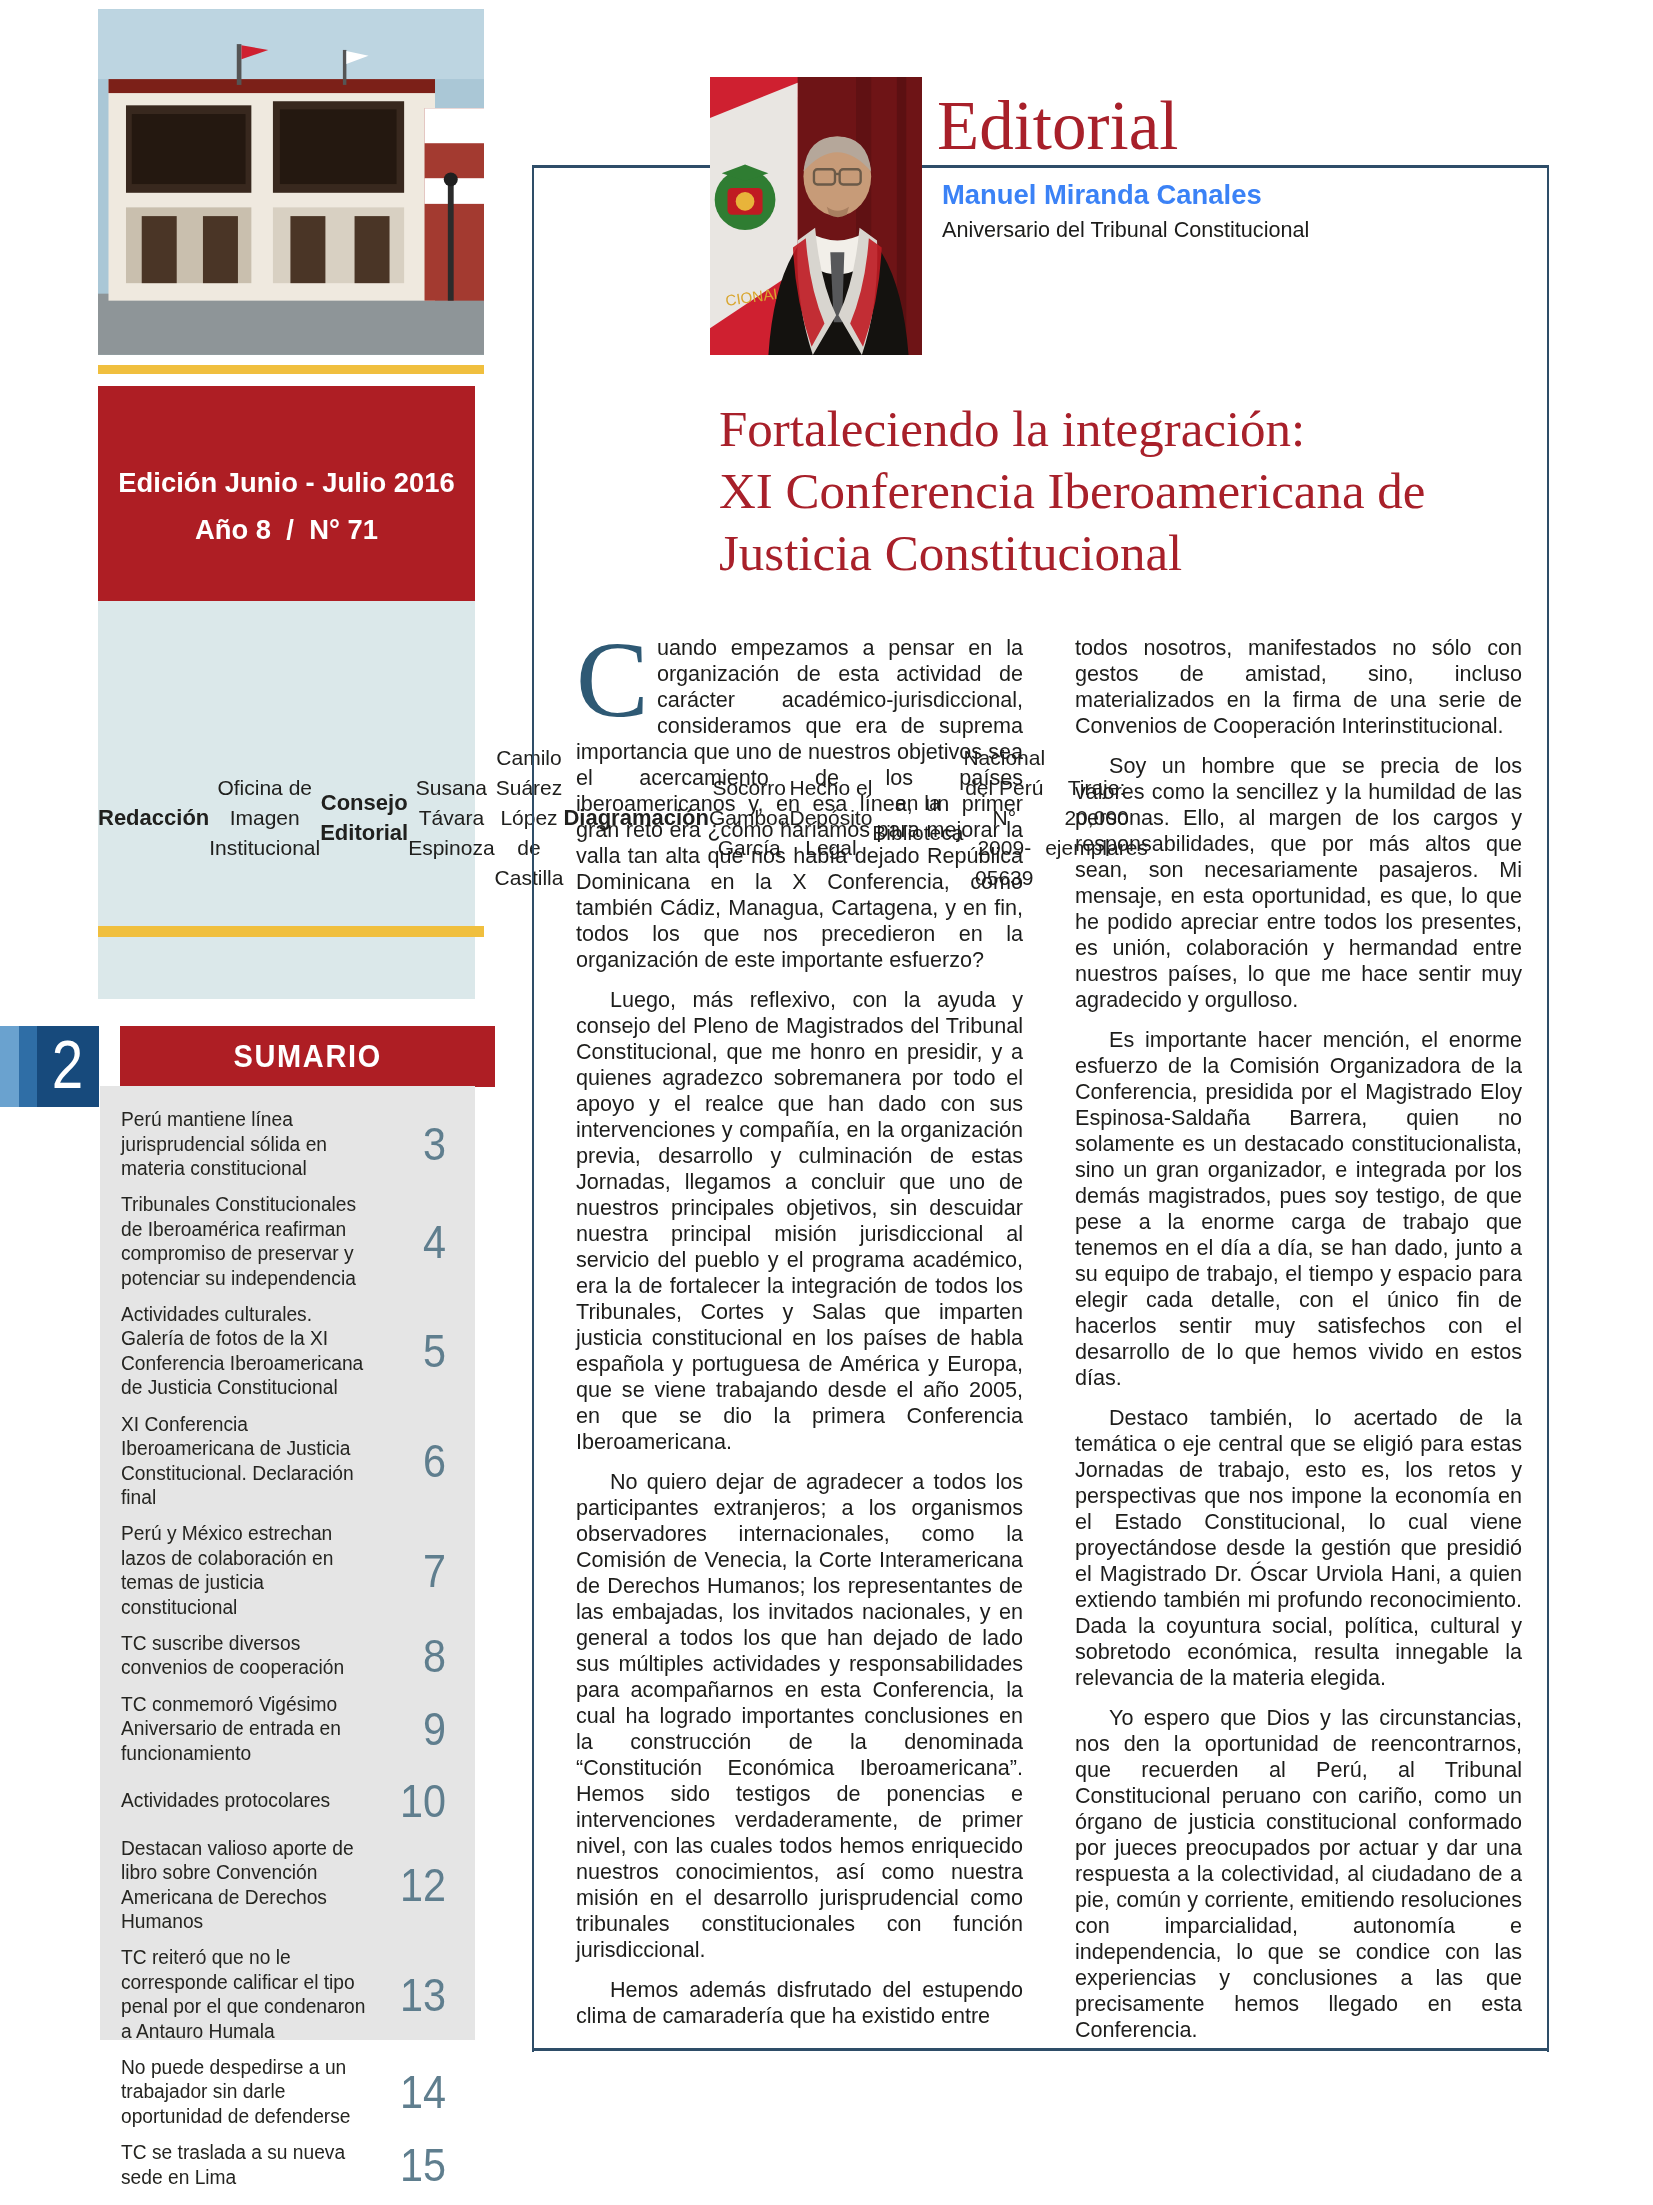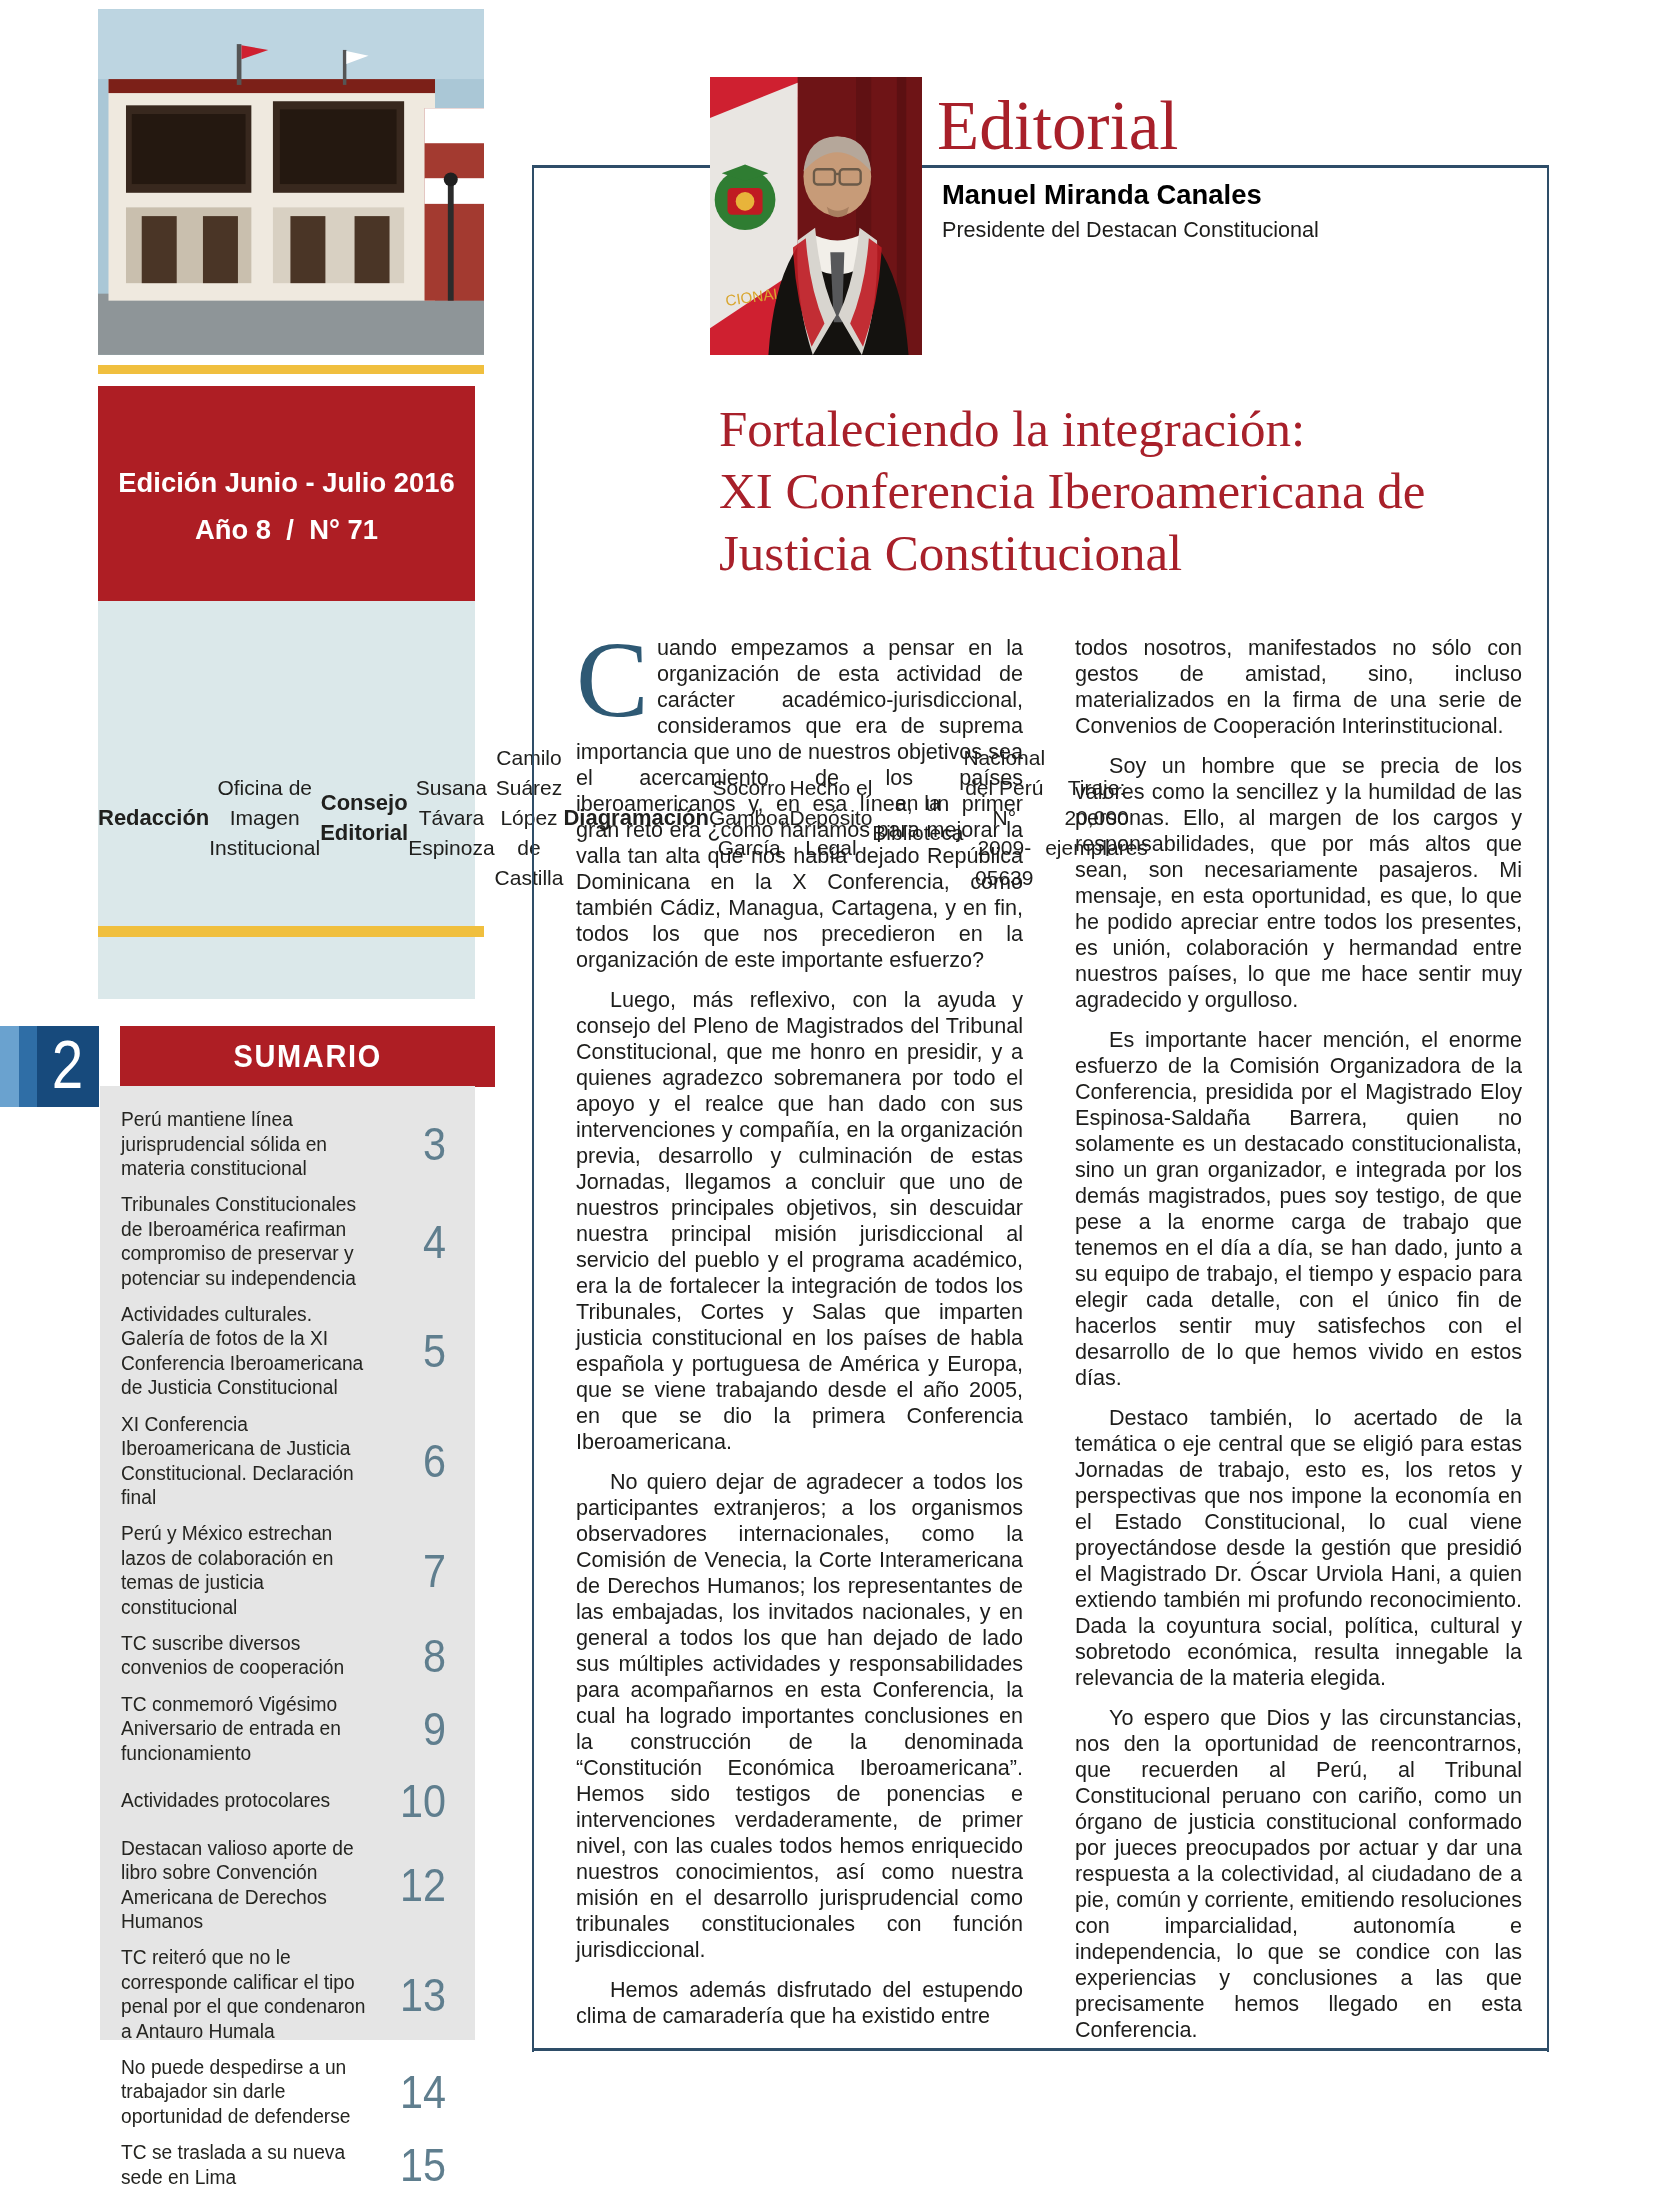--- a/index.html
+++ b/index.html
@@ -41,21 +41,21 @@
   .rule{position:absolute;background:#2e4d68;}
   .rule-top{left:532px;top:165px;width:1017px;height:2.9px;}
   .rule-bottom{left:532px;top:2048px;width:1017px;height:2.9px;}
   .rule-left{left:532px;top:165px;width:2.3px;height:1887px;}
   .rule-right{left:1547px;top:165px;width:2.3px;height:1887px;}
 
   .portrait-photo{position:absolute;left:710px;top:77px;width:212px;height:278px;overflow:hidden;z-index:2;}
 
   .editorial-heading{position:absolute;left:937px;top:92px;font-family:"Liberation Serif","DejaVu Serif",serif;
                      font-size:69px;line-height:69px;color:#a8202a;z-index:2;}
-  .author-name{position:absolute;left:942px;top:179px;font-size:27.4px;font-weight:bold;color:#000000;}
+  .author-name{position:absolute;left:942px;top:179px;font-size:27.4px;font-weight:bold;color:#3b82f6;}
   .author-role{position:absolute;left:942px;top:217px;font-size:21.6px;color:#1c1c1a;}
 
   .article-title{position:absolute;left:719px;top:398px;width:828px;
                  font-family:"Liberation Serif","DejaVu Serif",serif;font-size:51px;line-height:62px;
                  color:#a8202a;white-space:pre-line;}
 
   .col{position:absolute;top:635px;width:447px;font-size:21.6px;line-height:26px;text-align:justify;
        color:#1d1d1b;hyphens:auto;-webkit-hyphens:auto;}
   .col1{left:576px;}
   .col2{left:1075px;}
@@ -214,21 +214,21 @@
       <polygon points="206,300 230,300 226,420 212,420" fill="#57585a"></polygon>
       <path d="M150,280 l30,-22 q8,90 36,150 l-40,68 q-30,-90 -26,-196" fill="#d8d5cf"></path>
       <path d="M286,280 l-30,-22 q-8,90 -36,150 l40,68 q30,-90 26,-196" fill="#d8d5cf"></path>
       <path d="M142,292 l22,-16 q6,84 32,146 l-22,40 q-28,-80 -32,-170" fill="#c01b22" opacity="0.9"></path>
       <path d="M294,292 l-22,-16 q-6,84 -32,146 l22,40 q28,-80 32,-170" fill="#c01b22" opacity="0.9"></path>
     </svg>
   </div>
 
   <div class="editorial-heading">Editorial</div>
   <div class="author-name">Manuel Miranda Canales</div>
-  <div class="author-role">Presidente del Destacan Constitucional</div>
+  <div class="author-role">Aniversario del Tribunal Constitucional</div>
 
   <div class="article-title">Fortaleciendo la integración:
 XI Conferencia Iberoamericana de
 Justicia Constitucional</div>
 
   <div class="col col1">
     <p class="first"><span class="dropcap">C</span><span>uando empezamos a pensar en la organización de esta actividad de carácter académico-jurisdiccional, consideramos que era de suprema importancia que uno de nuestros objetivos sea el acercamiento de los países iberoamericanos y, en esa línea, un primer gran reto era ¿cómo haríamos para mejorar la valla tan alta que nos había dejado República Dominicana en la X Conferencia, como también Cádiz, Managua, Cartagena, y en fin, todos los que nos precedieron en la organización de este importante esfuerzo?</span></p>
     <p>Luego, más reflexivo, con la ayuda y consejo del Pleno de Magistrados del Tribunal Constitucional, que me honro en presidir, y a quienes agradezco sobremanera por todo el apoyo y el realce que han dado con sus intervenciones y compañía, en la organización previa, desarrollo y culminación de estas Jornadas, llegamos a concluir que uno de nuestros principales objetivos, sin descuidar nuestra principal misión jurisdiccional al servicio del pueblo y el programa académico, era la de fortalecer la integración de todos los Tribunales, Cortes y Salas que imparten justicia constitucional en los países de habla española y portuguesa de América y Europa, que se viene trabajando desde el año 2005, en que se dio la primera Conferencia Iberoamericana.</p>
     <p>No quiero dejar de agradecer a todos los participantes extranjeros; a los organismos observadores internacionales, como la Comisión de Venecia, la Corte Interamericana de Derechos Humanos; los representantes de las embajadas, los invitados nacionales, y en general a todos los que han dejado de lado sus múltiples actividades y responsabilidades para acompañarnos en esta Conferencia, la cual ha logrado importantes conclusiones en la construcción de la denominada “Constitución Económica Iberoamericana”. Hemos sido testigos de ponencias e intervenciones verdaderamente, de primer nivel, con las cuales todos hemos enriquecido nuestros conocimientos, así como nuestra misión en el desarrollo jurisprudencial como tribunales constitucionales con función jurisdiccional.</p>
     <p>Hemos además disfrutado del estupendo clima de camaradería que ha existido entre</p>

